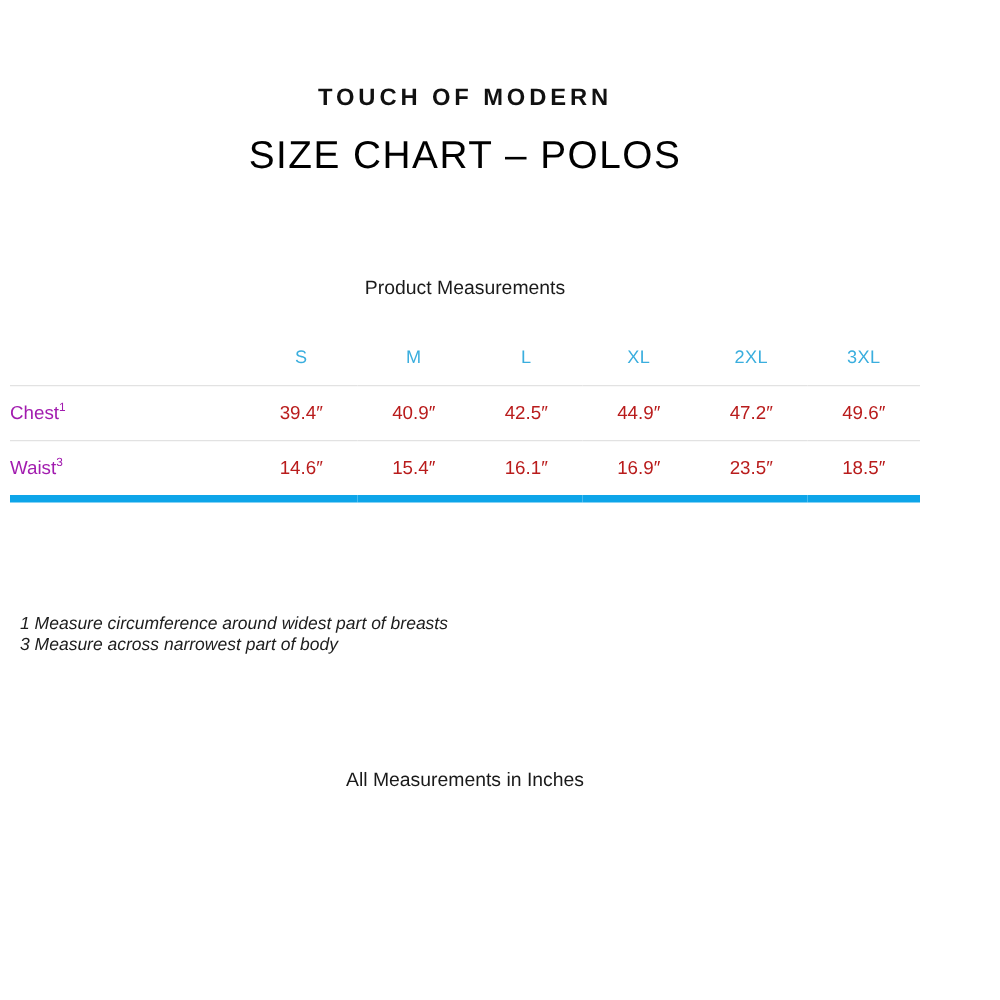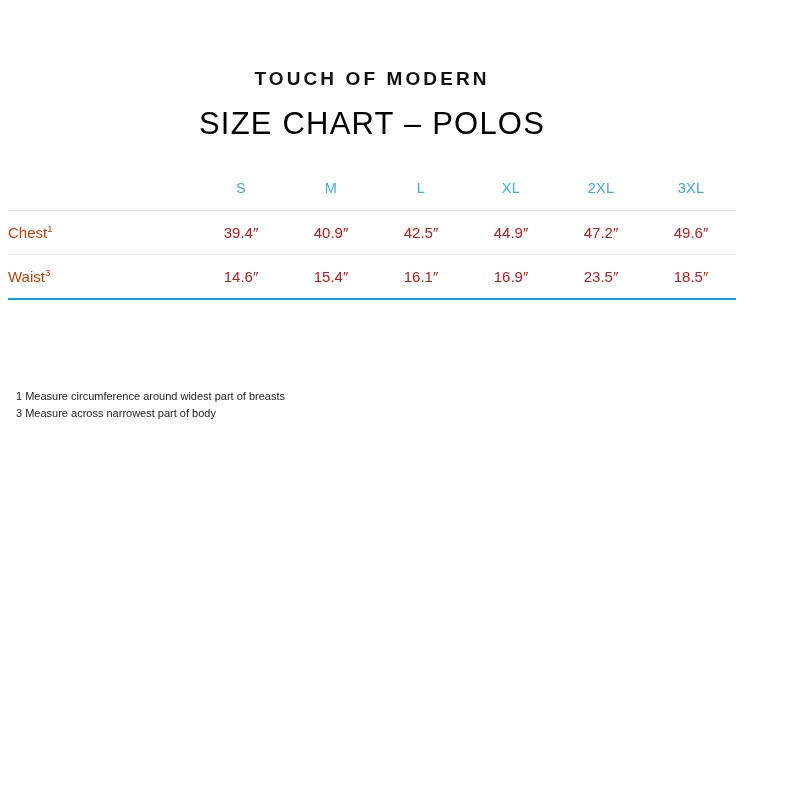--- a/index.html
+++ b/index.html
@@ -80,72 +80,74 @@
     font-size: 14.5px;
     color: #3aaede;
     letter-spacing: 0.3px;
   }
   thead th.col-label { text-align: left; }
 
   tbody tr {
     border-top: 1px solid #e2e2e2;
   }
   tbody tr:last-child {
-    border-bottom: 2px solid #0ea5e9;
+    border-bottom: 6px solid #0ea5e9;
     margin-left: 28px;
   }
   tbody td {
     height: 43px;
     vertical-align: middle;
     text-align: center;
     font-size: 15px;
     color: #b91c1c;
   }
   tbody td.row-label {
     text-align: left;
     font-size: 15px;
-    color: #c2410c;
+    color: #a21caf;
   }
   tbody td.row-label sup {
     font-size: 9.5px;
     vertical-align: super;
     line-height: 0;
   }
 
   
   .footnotes {
     margin-top: 88px;
     width: 728px;
     padding-left: 8px;
     box-sizing: border-box;
   }
   .footnote {
-    font-size: 11px;
+    font-size: 14px;
     line-height: 17px;
     color: #1d1d1d;
+    font-style: italic;
   }
 
   
   .bottom-note {
     margin-top: 92px;
     width: 100%;
     text-align: center;
     font-size: 15.5px;
     color: #1a1a1a;
   }
 </style>
 </head>
 <body>
 
 <div class="page">
 
   <div class="brand">TOUCH OF MODERN</div>
 
   <div class="title">SIZE CHART – POLOS</div>
 
+  <div class="section-heading">Product Measurements</div>
 
   <div class="table-wrap">
     <table class="size-table">
       <colgroup>
         <col class="col-label">
         <col class="col-size">
           <col class="col-size">
           <col class="col-size">
         <col class="col-size">
           <col class="col-size">
@@ -183,14 +185,15 @@
         </tr>
       </tbody>
     </table>
   </div>
 
   <div class="footnotes">
     <div class="footnote">1 Measure  circumference around widest part of breasts</div>
     <div class="footnote">3 Measure across narrowest part of body</div>
   </div>
 
+  <div class="bottom-note">All Measurements in Inches</div>
 
 </div>
 
 </body></html>

